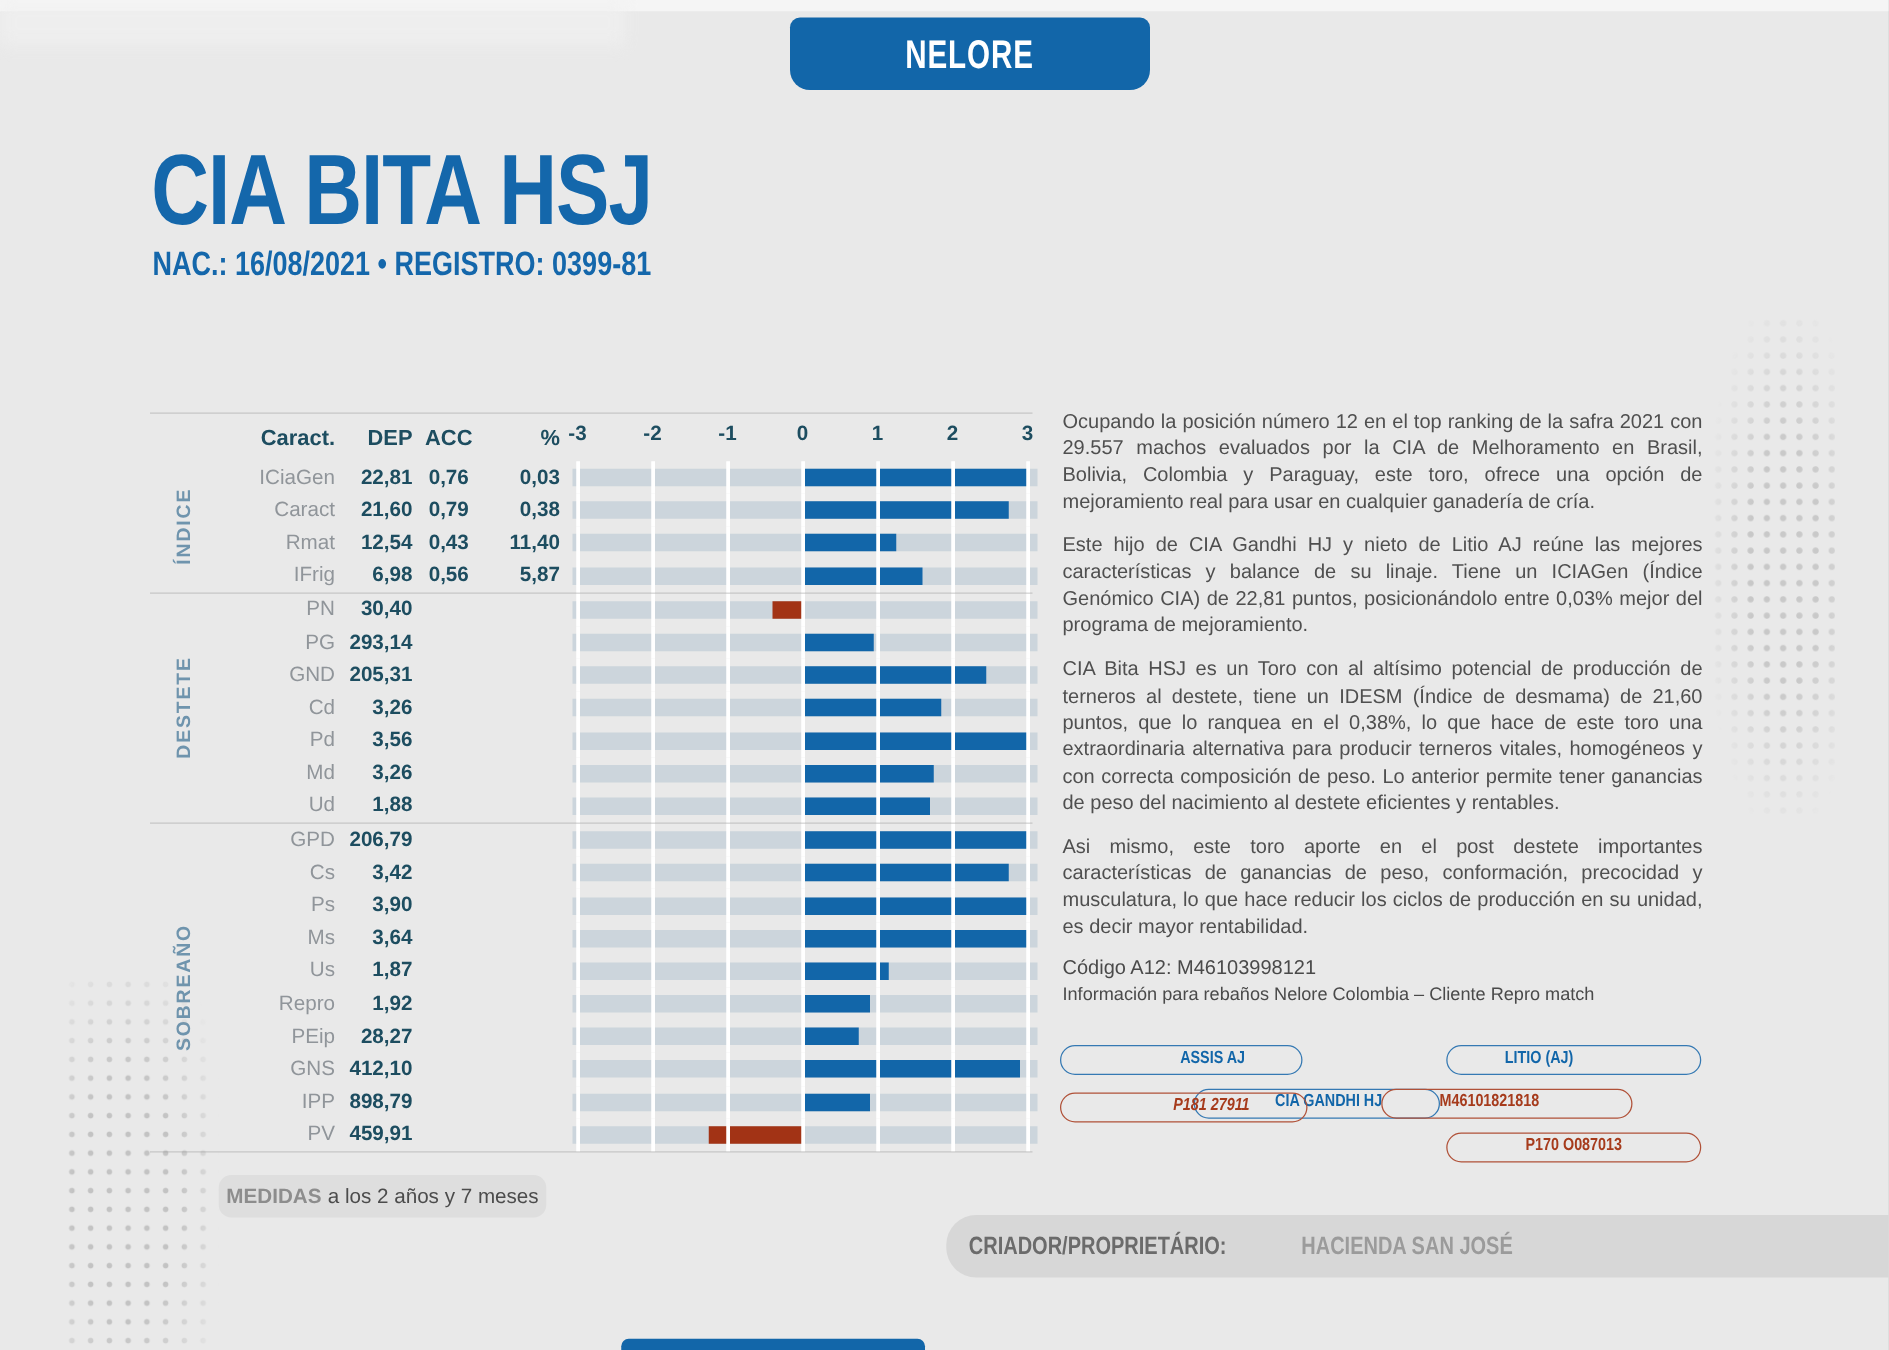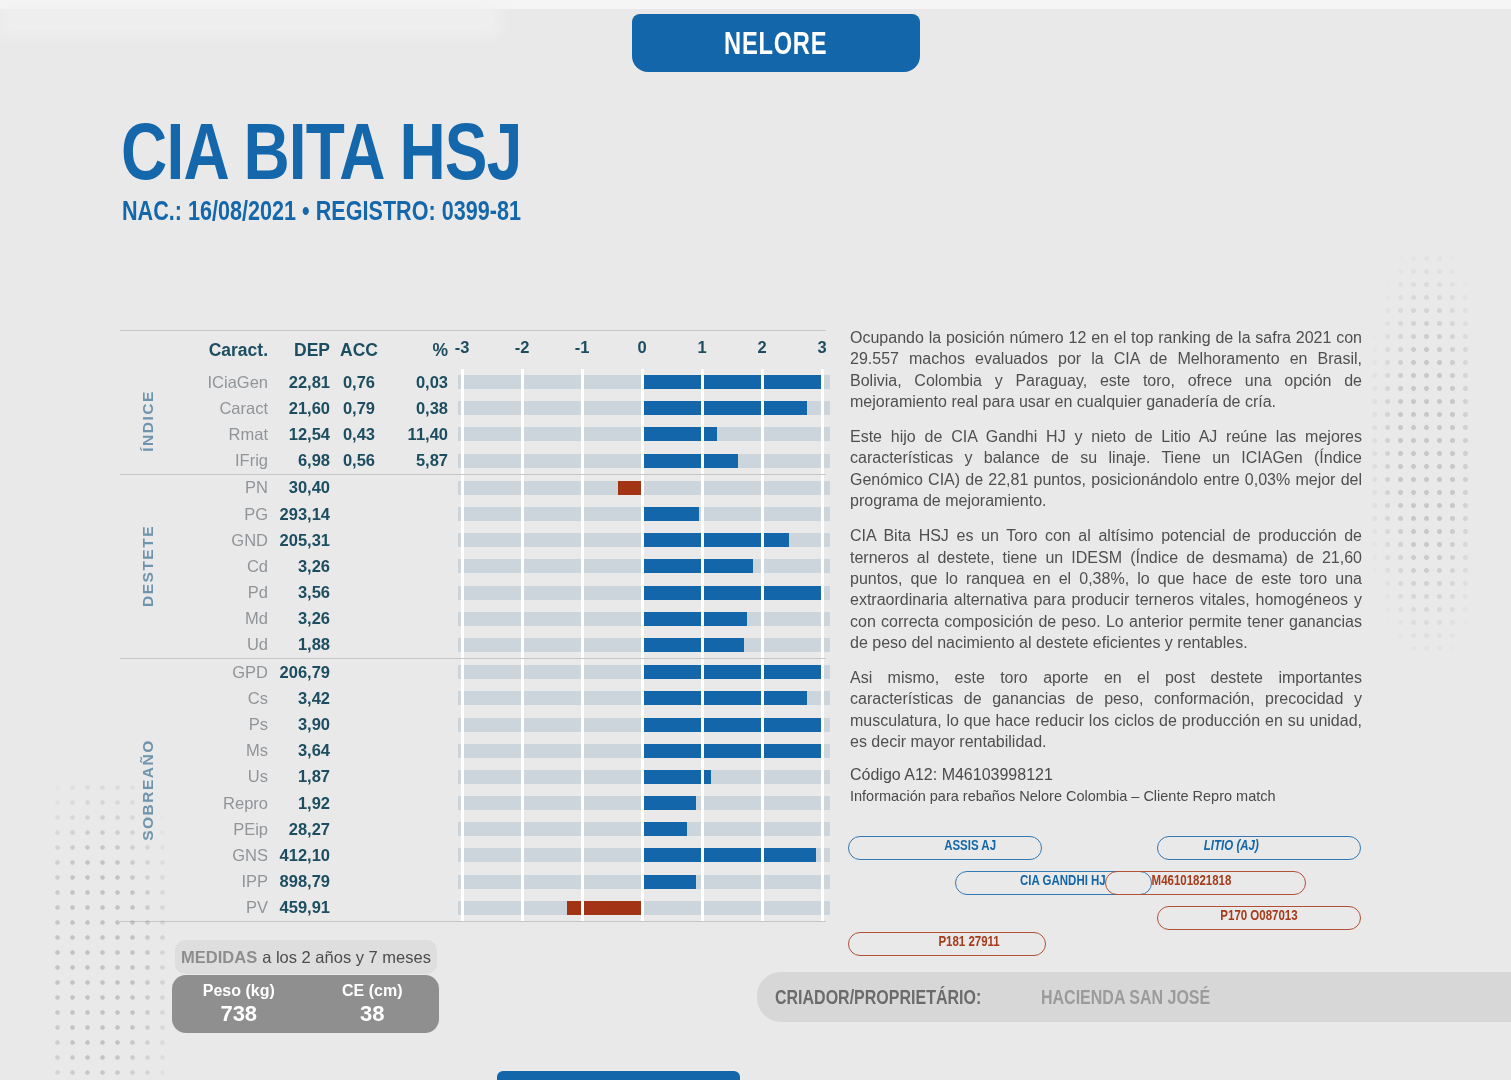--- a/index.html
+++ b/index.html
@@ -72,24 +72,24 @@
   
   .pb{position:absolute;height:24px;border-radius:14px;display:flex;align-items:flex-start;
     font-size:14px;font-weight:bold;background:transparent;}
   .pb.blue{border:1.6px solid var(--pedblue);color:var(--blue);}
   .pb.red{border:1.6px solid var(--pedred);color:var(--pedredtext);}
   .pb span{width:100%;}
   .ta-r span{text-align:right;padding-right:16px;}
   .ta-l span{text-align:left;padding-left:16px;}
   .ta-c span{text-align:center;}
   .p1{left:848px;top:836px;width:194px;}
-  .p2{left:1157px;top:836px;width:204px;font-style:italic;}
+  .p2{left:1157px;top:836px;width:204px;}
   .p3{left:955px;top:871px;width:197px;}
   .p4{left:1105px;top:871px;width:201px;}
-  .p5{left:848px;top:932px;width:198px;}
+  .p5{left:848px;top:874px;width:198px;font-style:italic;}
   .p6{left:1157px;top:906px;width:204px;}
   .pb .cond-c{transform:scaleX(.82);}
 
   
   .medidas-head{position:absolute;left:175px;top:940px;width:262px;height:34px;background:var(--lightbox);
     border-radius:10px;display:flex;align-items:center;justify-content:center;font-size:16.5px;color:#4c4c4c;}
   .medidas-head b{color:#8d8d8d;font-weight:800;margin-right:5px;}
   .medidas-box{position:absolute;left:172px;top:975px;width:267px;height:58px;background:var(--graybox);
     border-radius:14px;color:#fff;display:grid;grid-template-columns:1fr 1fr;align-content:center;
     row-gap:1px;text-align:center;}
@@ -549,26 +549,20 @@
       <span><span class="cond-c">P181 27911</span></span>
     </div>
   <div class="pb red ta-c p6">
       <span><span class="cond-c">P170 O087013</span></span>
     </div>
 
   <div class="medidas-head">
     <b>MEDIDAS</b>
     <span>a los 2 años y 7 meses</span>
   </div>
-  <div class="medidas-box">
-    <span class="mlabel">Peso (kg)</span>
-    <span class="mlabel">CE (cm)</span>
-    <span class="mvalue">738</span>
-    <span class="mvalue">38</span>
-  </div>
 
   <div class="footer-bar">
     <span class="flabel"><span class="cond">CRIADOR/PROPRIETÁRIO:</span></span>
     <span class="fvalue"><span class="cond">HACIENDA SAN JOSÉ</span></span>
   </div>
 
   <div class="dots dots-right"></div>
   <div class="dots dots-left"></div>
   <div class="bottom-tab"></div>
 </div>

